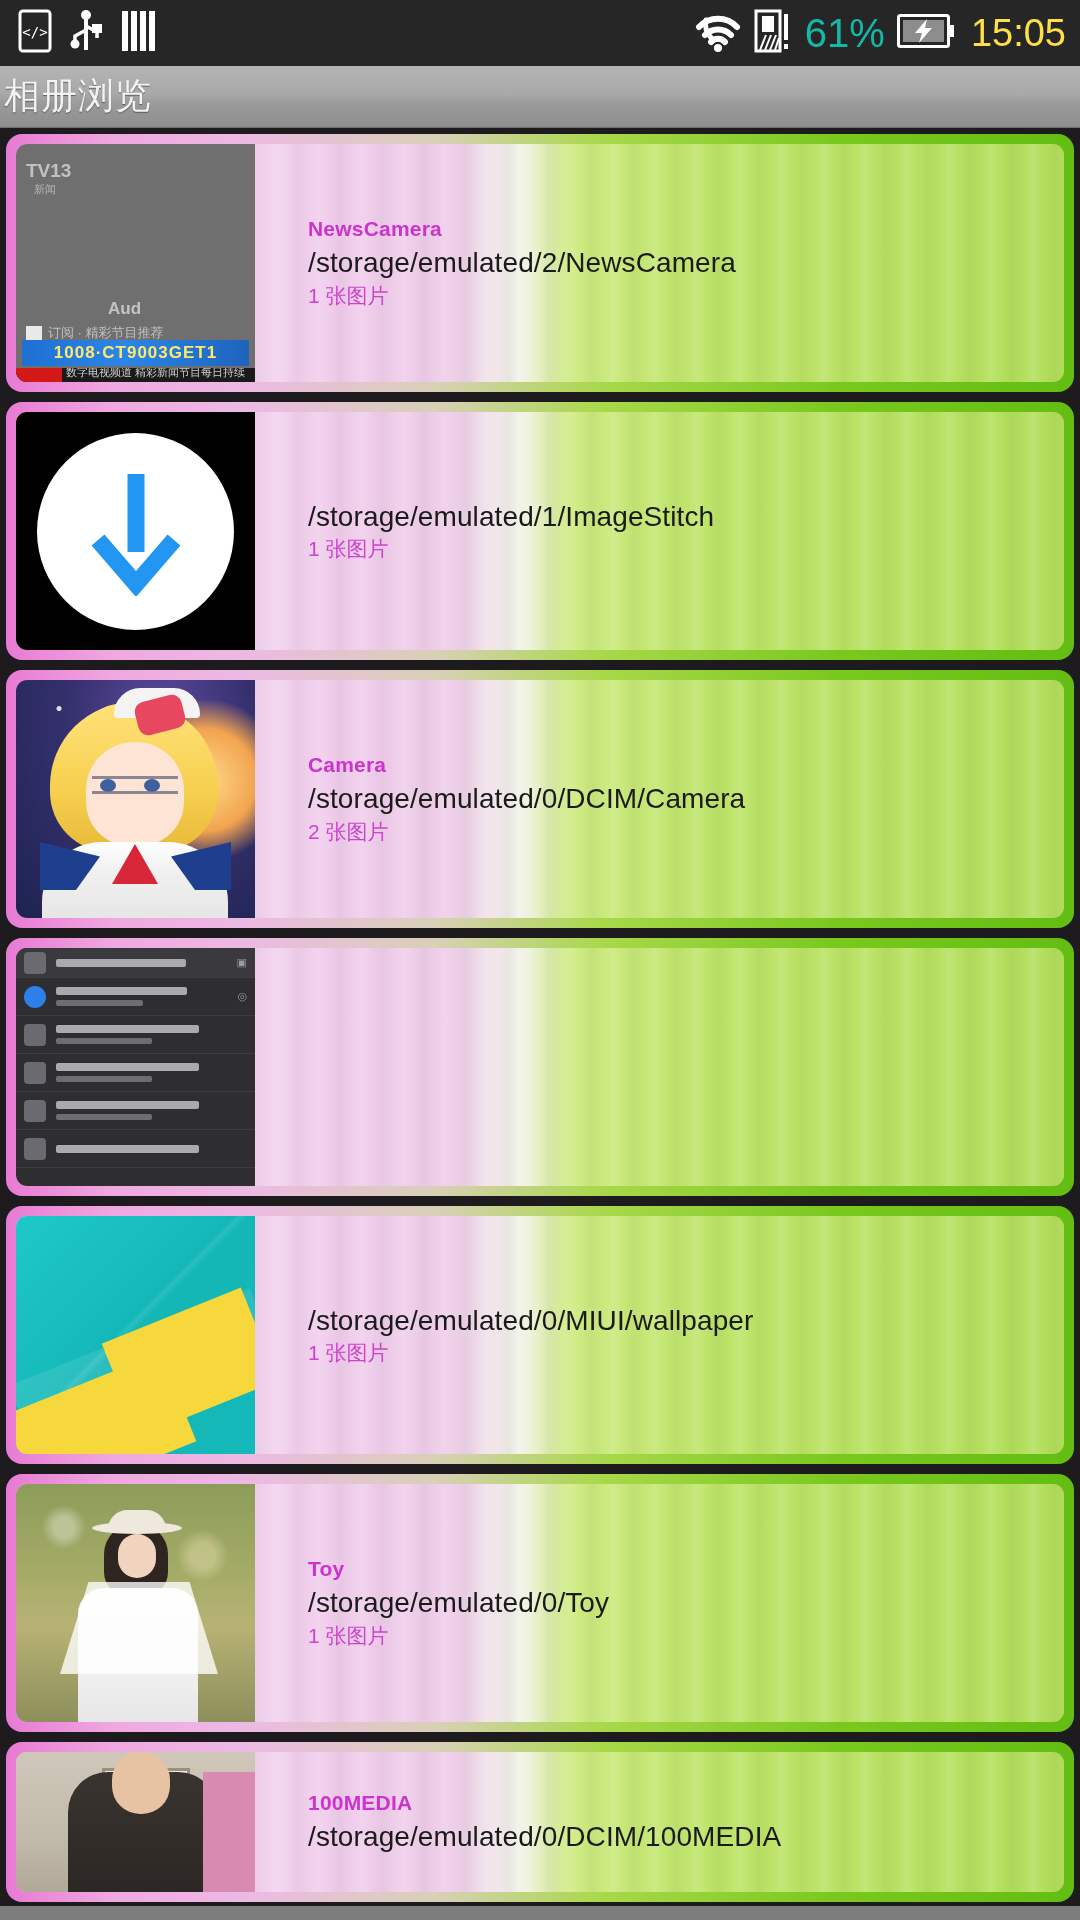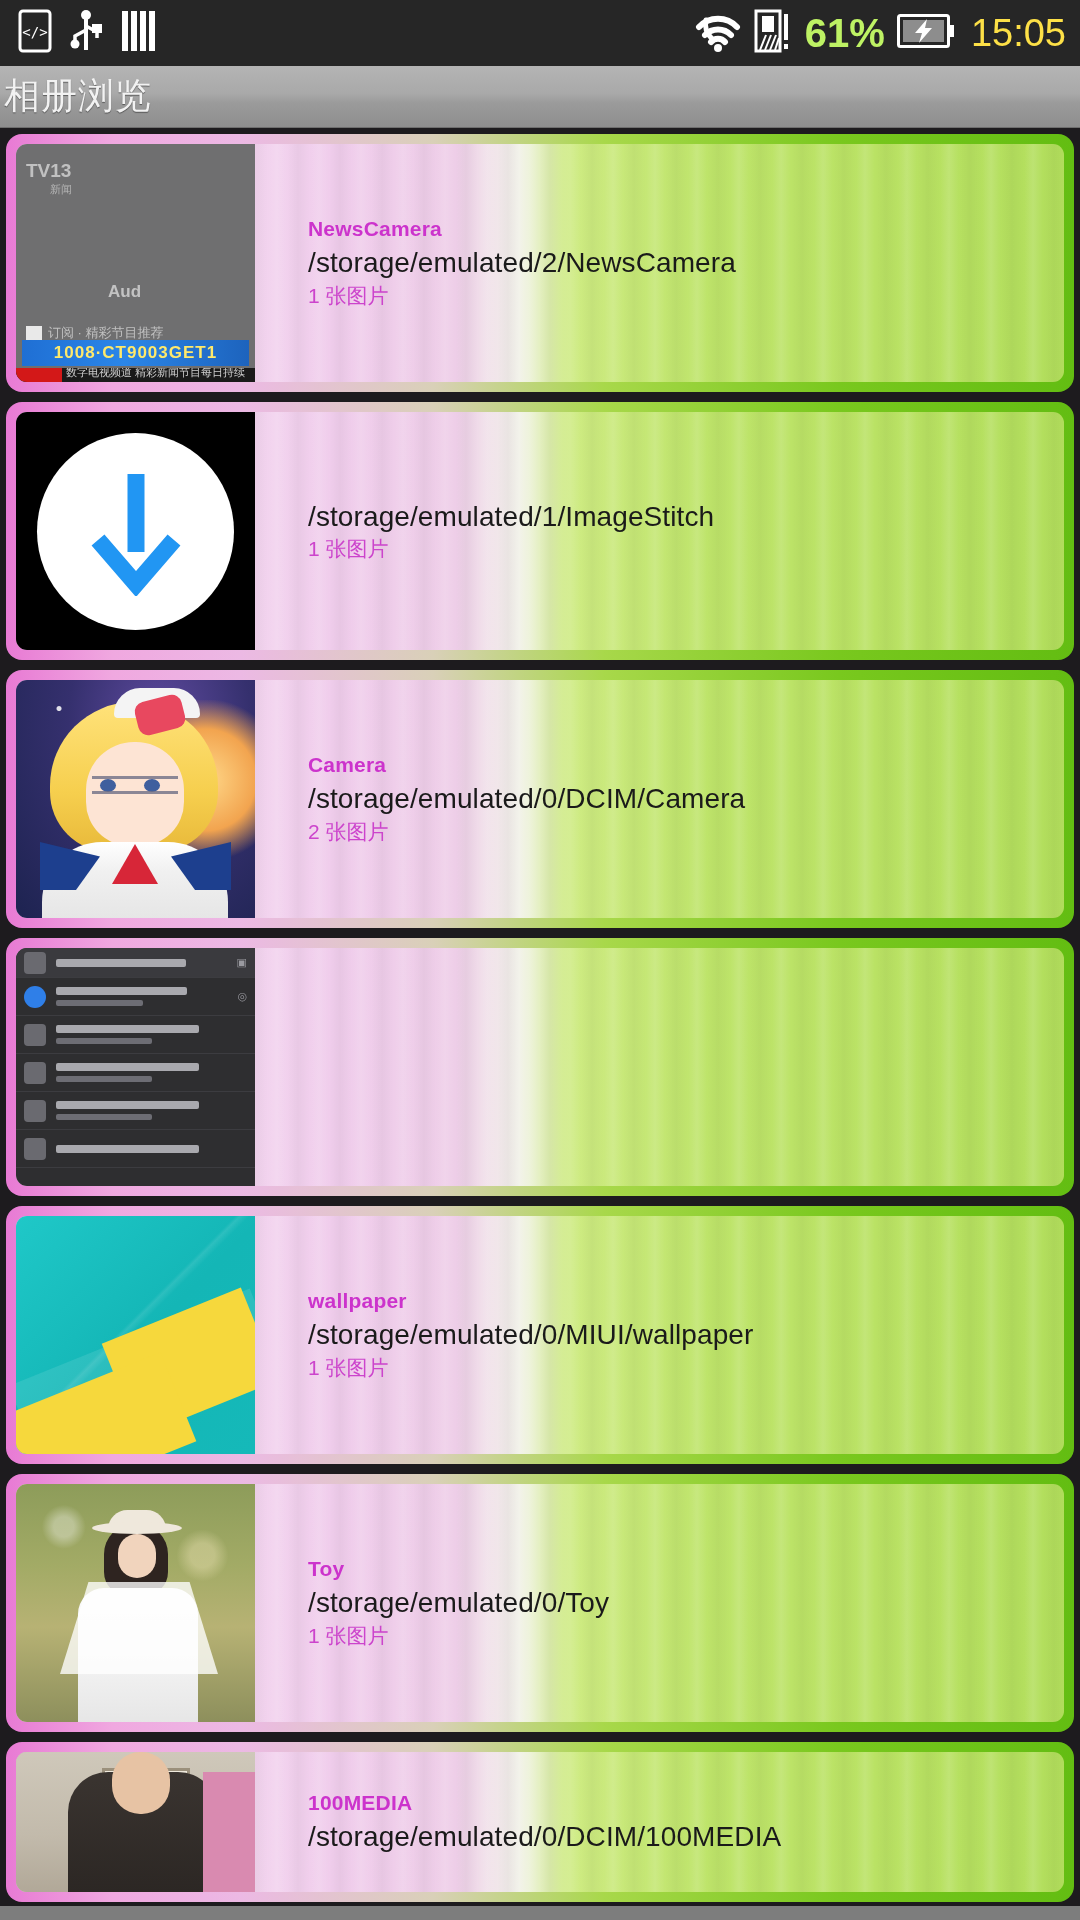--- a/index.html
+++ b/index.html
@@ -15,21 +15,21 @@
     position:relative;
     width:1080px; height:66px;
     background:#262626;
     display:flex; align-items:center;
     padding:0 14px 0 18px;
   }
   .sb-left { display:flex; align-items:center; gap:18px; }
   .sb-right { margin-left:auto; display:flex; align-items:center; gap:12px; }
   .sb-icon { display:block; }
   .sb-text {
-    color:#bef264; font-size:40px; font-weight:700;
+    color:#14b8a6; font-size:40px; font-weight:400;
     letter-spacing:0px; line-height:1;
     font-family:"Liberation Sans", sans-serif;
   }
   .sb-time { color:#fde047; font-size:38px; line-height:1; padding-left:4px; }
 
   
   .actionbar {
     width:1080px; height:62px;
     background:linear-gradient(to bottom,#b4b4b4 0%,#a9a9a9 45%,#9b9b9b 60%,#8e8e8e 100%);
     border-bottom:1px solid #6e6e6e;
@@ -132,25 +132,25 @@
   }
 
   
   .th-news { background:#6f6f70; position:relative; }
   .th-news .nw-tv {
     position:absolute; left:10px; top:16px;
     color:#d0d0d0; font-size:19px; font-weight:bold;
     font-family:"Liberation Sans", sans-serif; opacity:.85;
   }
   .th-news .nw-sub {
-    position:absolute; left:34px; top:38px;
+    position:absolute; left:18px; top:38px;
     color:#c4c4c4; font-size:11px; opacity:.8;
   }
   .th-news .nw-aud {
-    position:absolute; left:92px; top:138px;
+    position:absolute; left:92px; top:155px;
     color:#d8d8d8; font-size:17px; font-weight:bold; opacity:.8;
   }
   .th-news .nw-chk {
     position:absolute; left:10px; top:182px;
     width:16px; height:16px; background:#e9e9e9;
   }
   .th-news .nw-line1 {
     position:absolute; left:32px; top:180px;
     color:#cfcfcf; font-size:13px; opacity:.85;
   }
@@ -527,21 +527,20 @@
 
   <div class="card">
     <div class="card-inner">
       <div class="card-body">
         <div class="thumb th-wall">
           <div class="t1"></div>
           <div class="y1"></div>
           <div class="y2"></div>
         </div>
         <div class="text-col">
-          <div class="t-name">wallpaper</div>
           <div class="t-path">/storage/emulated/0/MIUI/wallpaper</div>
           <div class="t-count">1 张图片</div>
         </div>
       </div>
     </div>
   </div>
 
   <div class="card">
     <div class="card-inner">
       <div class="card-body">

